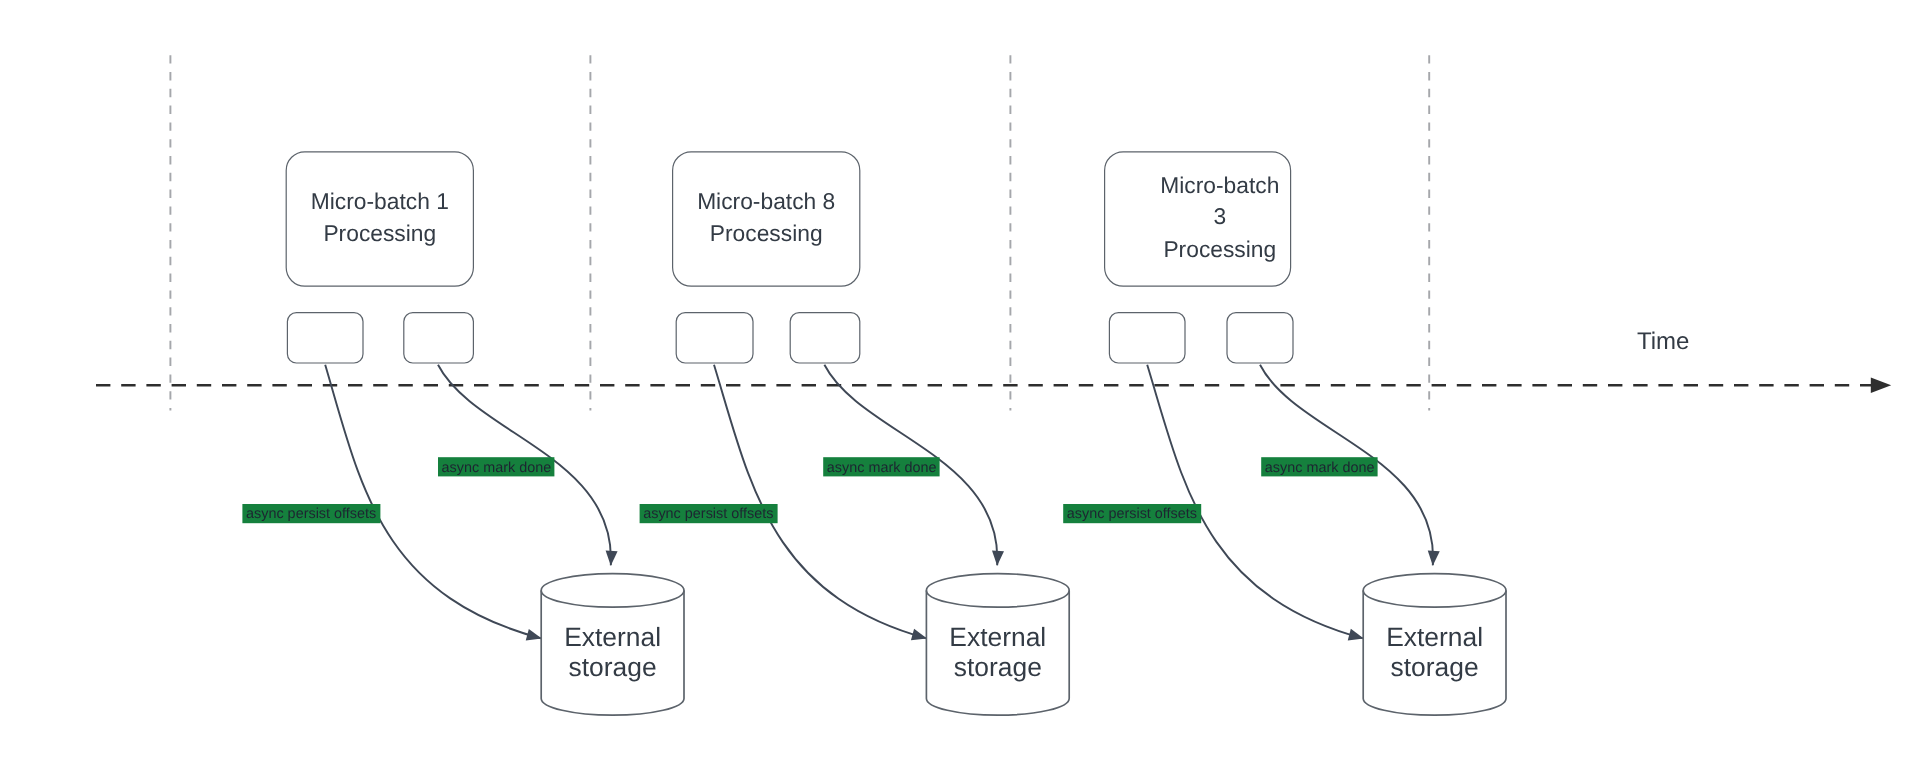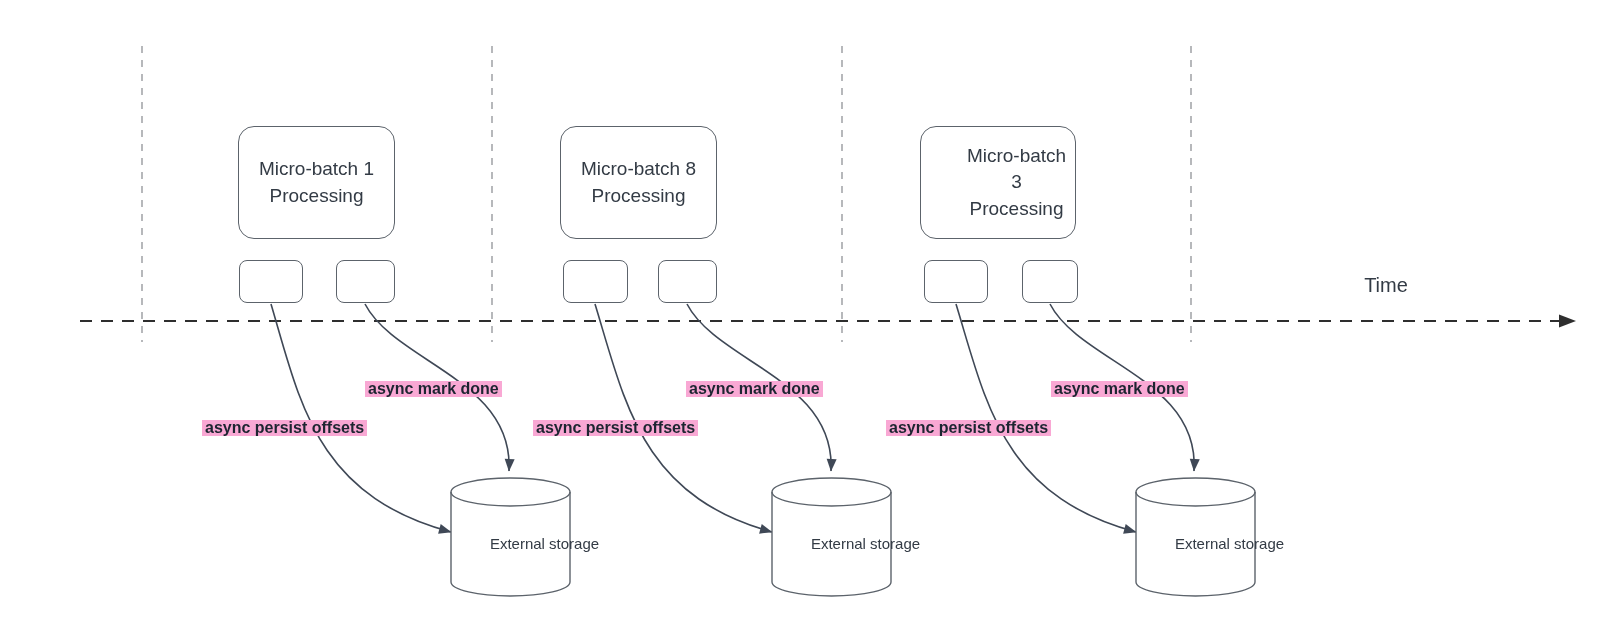--- a/index.html
+++ b/index.html
@@ -27,26 +27,26 @@
   .mbox{
     position:absolute;box-sizing:border-box;border:1.4px solid var(--shape-stroke);
     border-radius:16px;background:#fff;display:flex;align-items:center;justify-content:center;
     text-align:center;font-size:19px;line-height:1.38;color:var(--shape-text);padding:4px 8px;
   }
   .tbox{
     position:absolute;box-sizing:border-box;border:1.4px solid var(--shape-stroke);
     border-radius:8px;background:#fff;
   }
   .elabel{
-    position:absolute;font-size:16px;line-height:16px;font-weight:700;white-space:nowrap;
-    color:var(--edge-label-text);background:#f9a8d4;padding:0 3px;
+    position:absolute;font-size:12px;line-height:16px;font-weight:400;white-space:nowrap;
+    color:var(--edge-label-text);background:#15803d;padding:0 3px;
   }
   .slabel{
-    position:absolute;display:flex;align-items:center;justify-content:center;text-align:right;
-    font-size:15px;line-height:25px;color:var(--shape-text);pointer-events:none;padding-left:34px;
+    position:absolute;display:flex;align-items:center;justify-content:center;text-align:center;
+    font-size:22px;line-height:25px;color:var(--shape-text);pointer-events:none;
   }
   .tlabel{
     position:absolute;font-size:20px;line-height:22px;color:var(--shape-text);
     text-align:center;white-space:nowrap;
   }
 </style>
 </head>
 <body>
 
 <div class="canvas">

